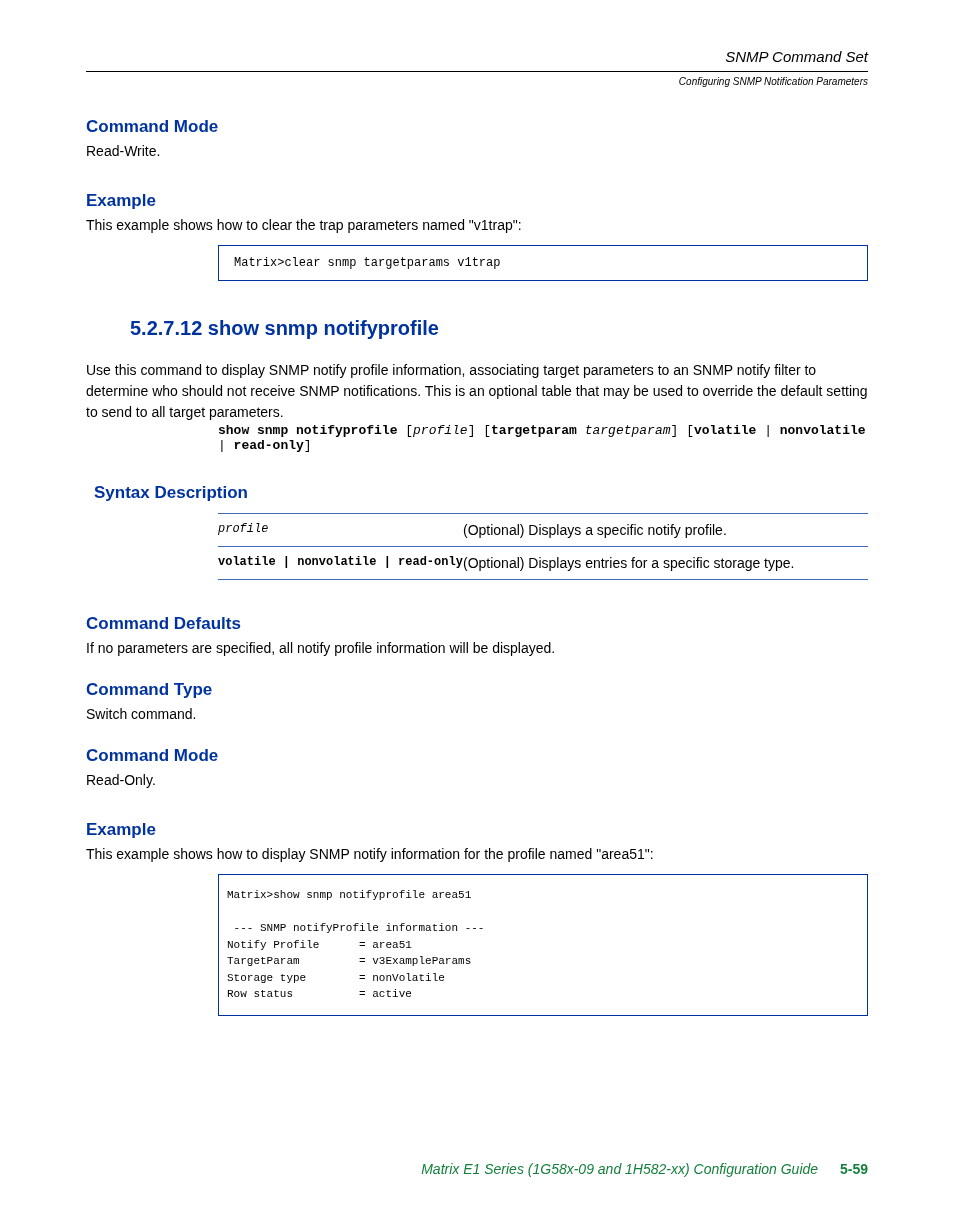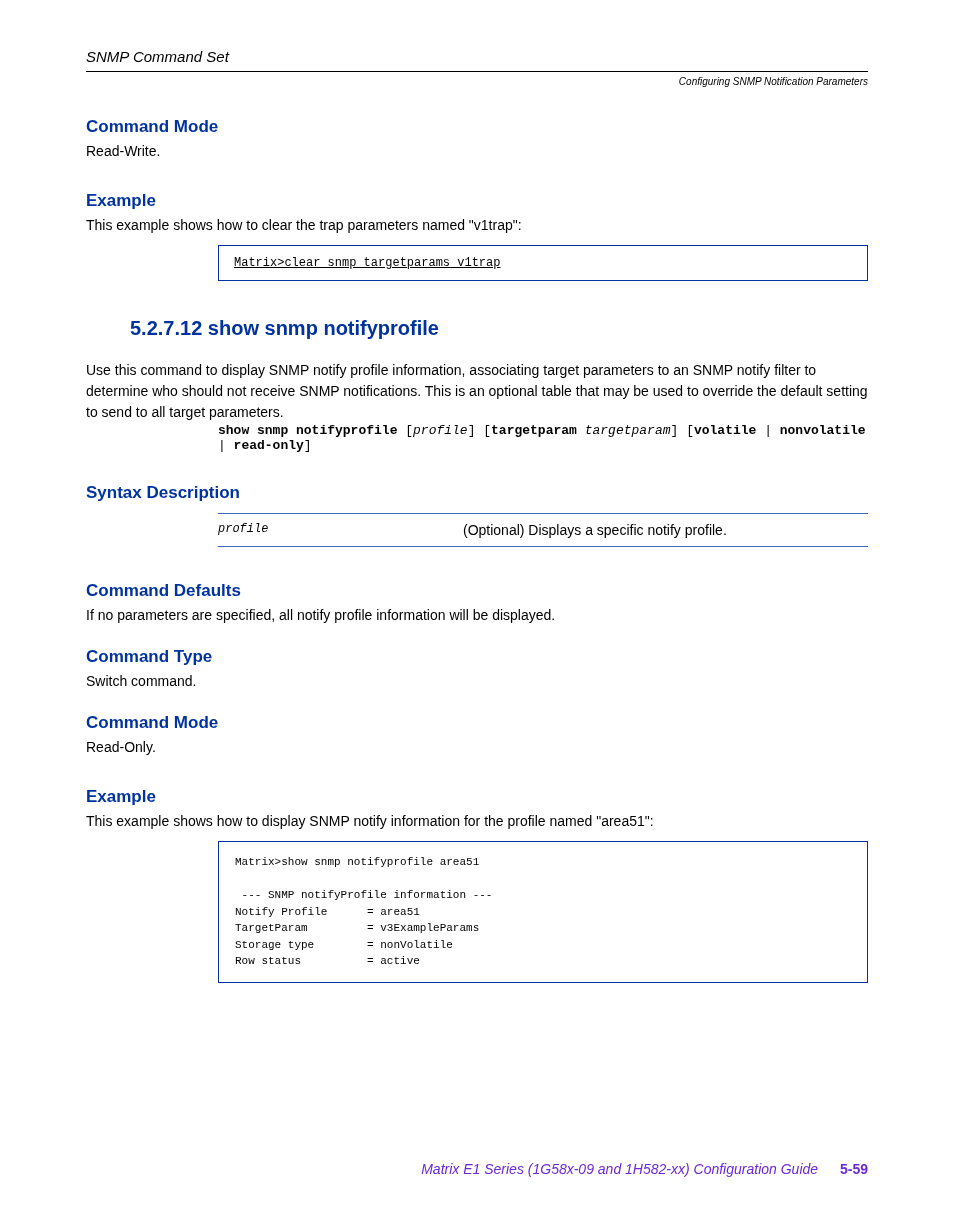--- a/index.html
+++ b/index.html
@@ -9,21 +9,21 @@
     }
     body {
       font-family: Arial, Helvetica, sans-serif;
       background: #ffffff;
       width: 954px;
       height: 1227px;
       position: relative;
       padding: 48px 86px 40px 86px;
     }
     .header-right {
-      text-align: left;
+      text-align: right;
       margin-bottom: 4px;
     }
     .header-title {
       font-style: italic;
       font-size: 15px;
       color: #000;
     }
     .header-line {
       border-top: 1px solid #000;
       margin-top: 5px;
@@ -49,25 +49,24 @@
     }
     .code-box {
       border: 1px solid #0033A0;
       padding: 10px 15px;
       margin-left: 132px;
       margin-bottom: 36px;
       font-family: "Courier New", monospace;
       font-size: 12px;
       color: #000;
       min-height: 30px;
-      text-decoration: underline;
     }
     .code-box-large {
       border: 1px solid #0033A0;
-      padding: 12px 16px;
+      padding: 12px 8px;
       margin-left: 132px;
       margin-bottom: 36px;
       font-family: "Courier New", monospace;
       font-size: 11px;
       color: #000;
       line-height: 1.5;
       white-space: pre;
     }
     .main-heading {
       color: #0033A0;
@@ -106,36 +105,36 @@
       width: 245px;
       font-family: "Courier New", monospace;
       font-size: 12px;
     }
     .footer {
       position: absolute;
       bottom: 50px;
       right: 86px;
       font-style: italic;
       font-size: 14px;
-      color: #6d28d9;
+      color: #15803d;
     }
     .footer .page-num {
       font-style: normal;
       font-weight: bold;
       margin-left: 18px;
     }
     .italic {
       font-style: italic;
     }
     .bold {
       font-weight: bold;
     }
     .sp-command-mode { margin-bottom: 32px; }
     .sp-example { margin-bottom: 12px; }
-    .sp-syntax-desc { margin-bottom: 10px; }
+    .sp-syntax-desc { margin-bottom: 10px; margin-left: 8px; }
     .sp-command-defaults { margin-bottom: 24px; }
     .sp-command-type { margin-bottom: 24px; }
   </style>
 </head>
 <body>
 
 <div class="header-right">
   <span class="header-title">SNMP Command Set</span>
 </div>
 <div class="header-line"></div>
@@ -154,20 +153,24 @@
   <span class="bold">show snmp notifyprofile</span> [<span class="italic">profile</span>] [<span class="bold">targetparam</span> <span class="italic">targetparam</span>] [<span class="bold">volatile</span> | <span class="bold">nonvolatile</span> | <span class="bold">read-only</span>]
 </div>
 
 <div class="section-heading sp-syntax-desc">Syntax Description</div>
 <table class="syntax-table">
   <tbody>
       <tr>
     <td class="param"><span class="italic">profile</span></td>
     <td>(Optional) Displays a specific notify profile.</td>
   </tr>
+  <tr>
+    <td class="param bold">volatile | nonvolatile | read-only</td>
+    <td>(Optional) Displays entries for a specific storage type.</td>
+  </tr>
 </tbody>
   </table>
 
 <div class="section-heading">Command Defaults</div>
 <div class="section-body sp-command-defaults">If no parameters are specified, all notify profile information will be displayed.</div>
 
 <div class="section-heading">Command Type</div>
 <div class="section-body sp-command-type">Switch command.</div>
 
 <div class="section-heading">Command Mode</div>

